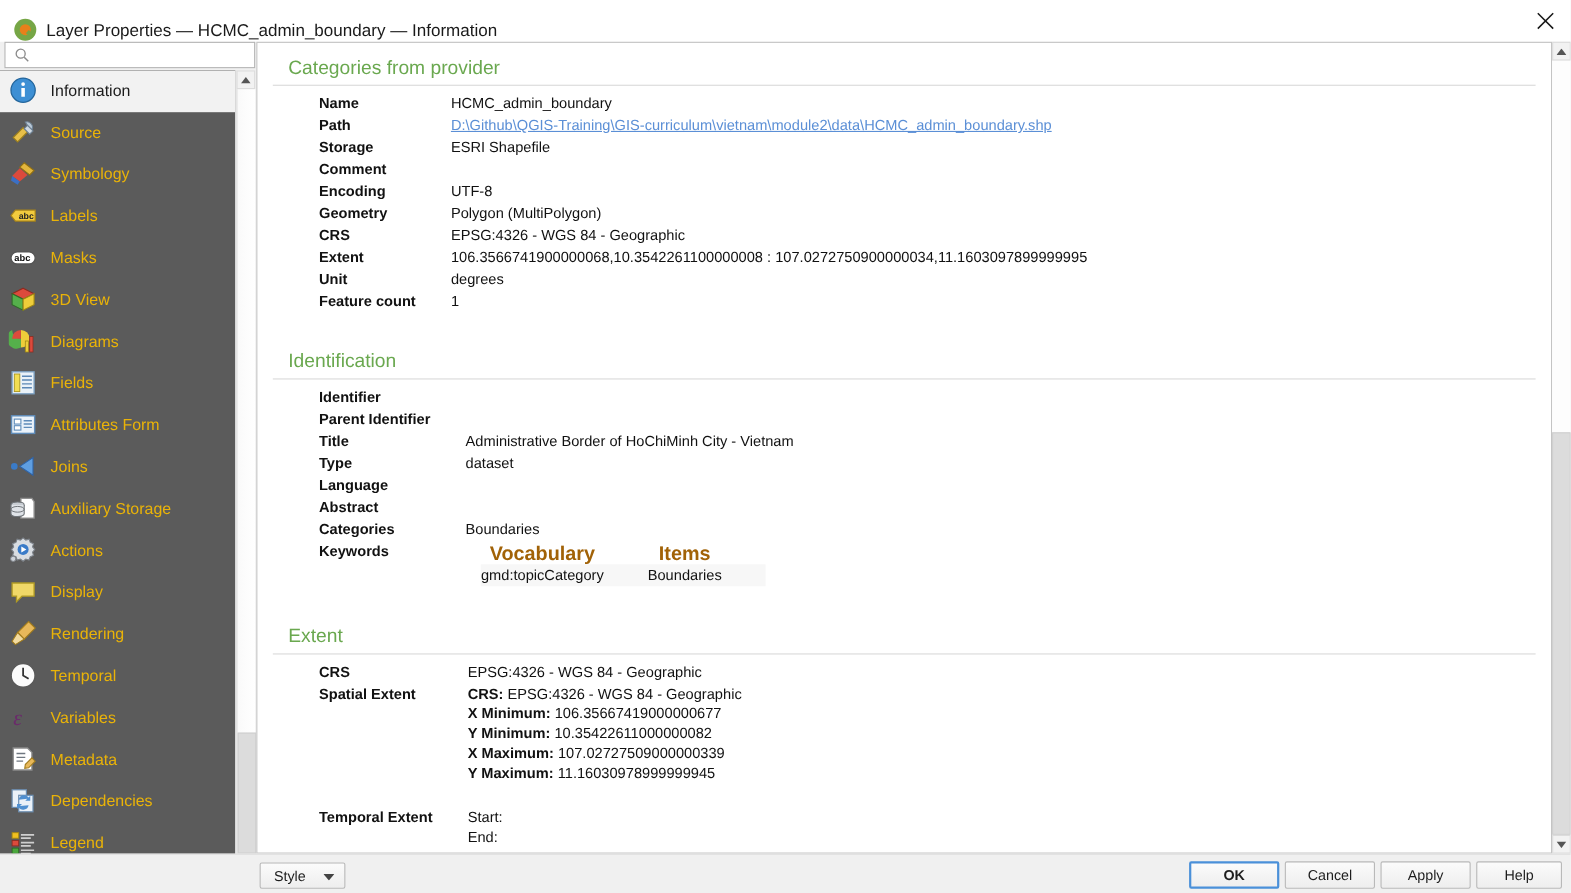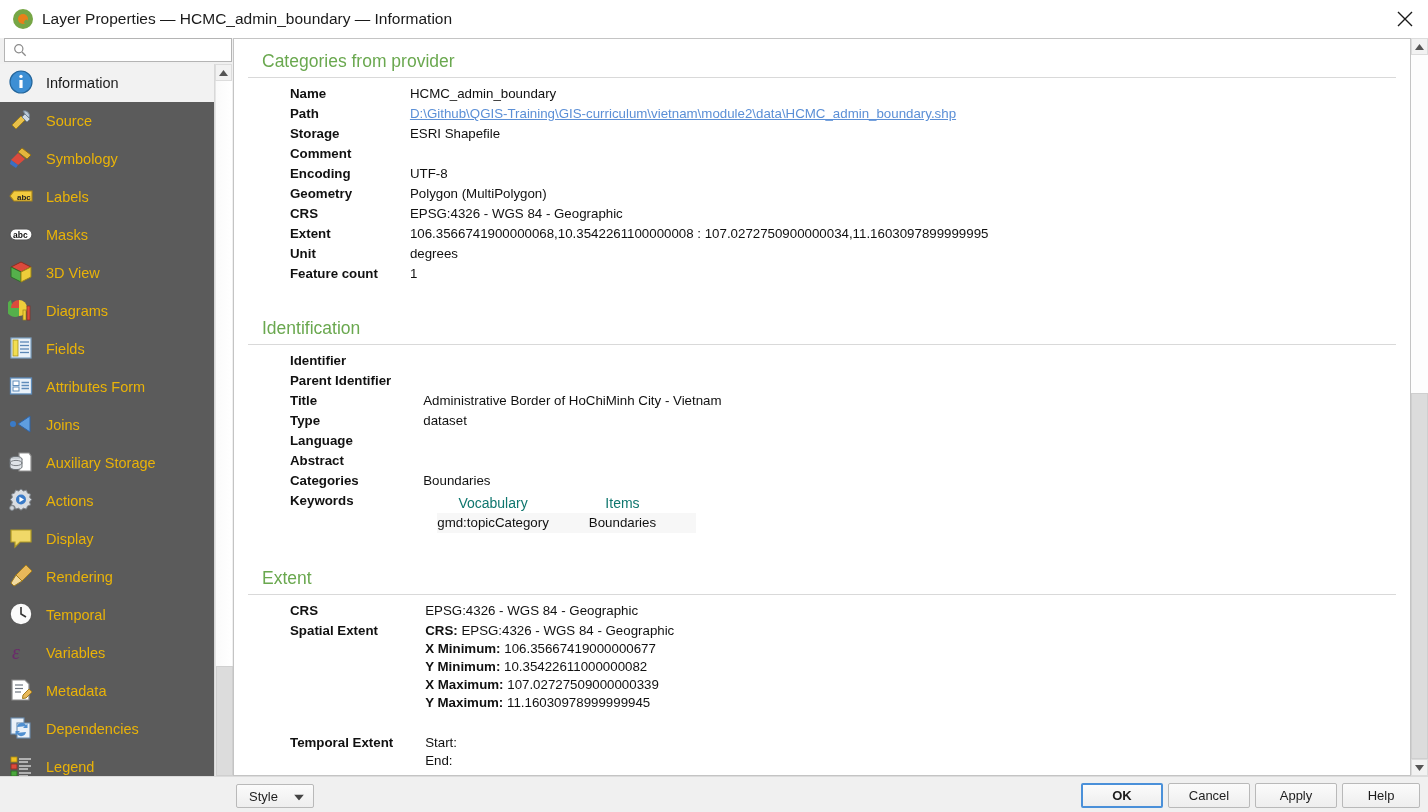--- a/index.html
+++ b/index.html
@@ -17,21 +17,21 @@
     font-family: "Liberation Sans", sans-serif;
   }
 
   
   .titlebar {
     position: absolute;
     left: 0; top: 0;
     width: 1428px; height: 38px;
     background: #ffffff;
     display: flex;
-    align-items: center;
+    align-items: flex-end;
     box-sizing: border-box;
   }
   .title-icon {
     width: 22px; height: 22px;
     margin-left: 12px; margin-right: 8px;
     position: relative;
     flex: none;
   }
   .title-icon .q-outer {
     position: absolute; left: 1px; top: 1px;
@@ -214,25 +214,25 @@
   }
   .blk { line-height: 18px; }
   .blk b { font-weight: bold; margin-top: 48px; }
 
   table.kw {
     border-collapse: collapse;
     font-size: 13.3px;
     margin-top: 2px;
   }
   table.kw th {
-    font-weight: normal;
-    font-size: 14px;
+    font-weight: bold;
+    font-size: 18px;
     padding: 0 40px 1px 0;
     text-align: center;
-    color: #0f766e;
+    color: #a16207;
   }
   table.kw td {
     padding: 1px 40px 1px 0;
     background: #f7f7f7;
     color: #111;
   }
   .kw-wrap { margin-left: 14px; }
 
   .spacer-lg { height: 22px; }
 

